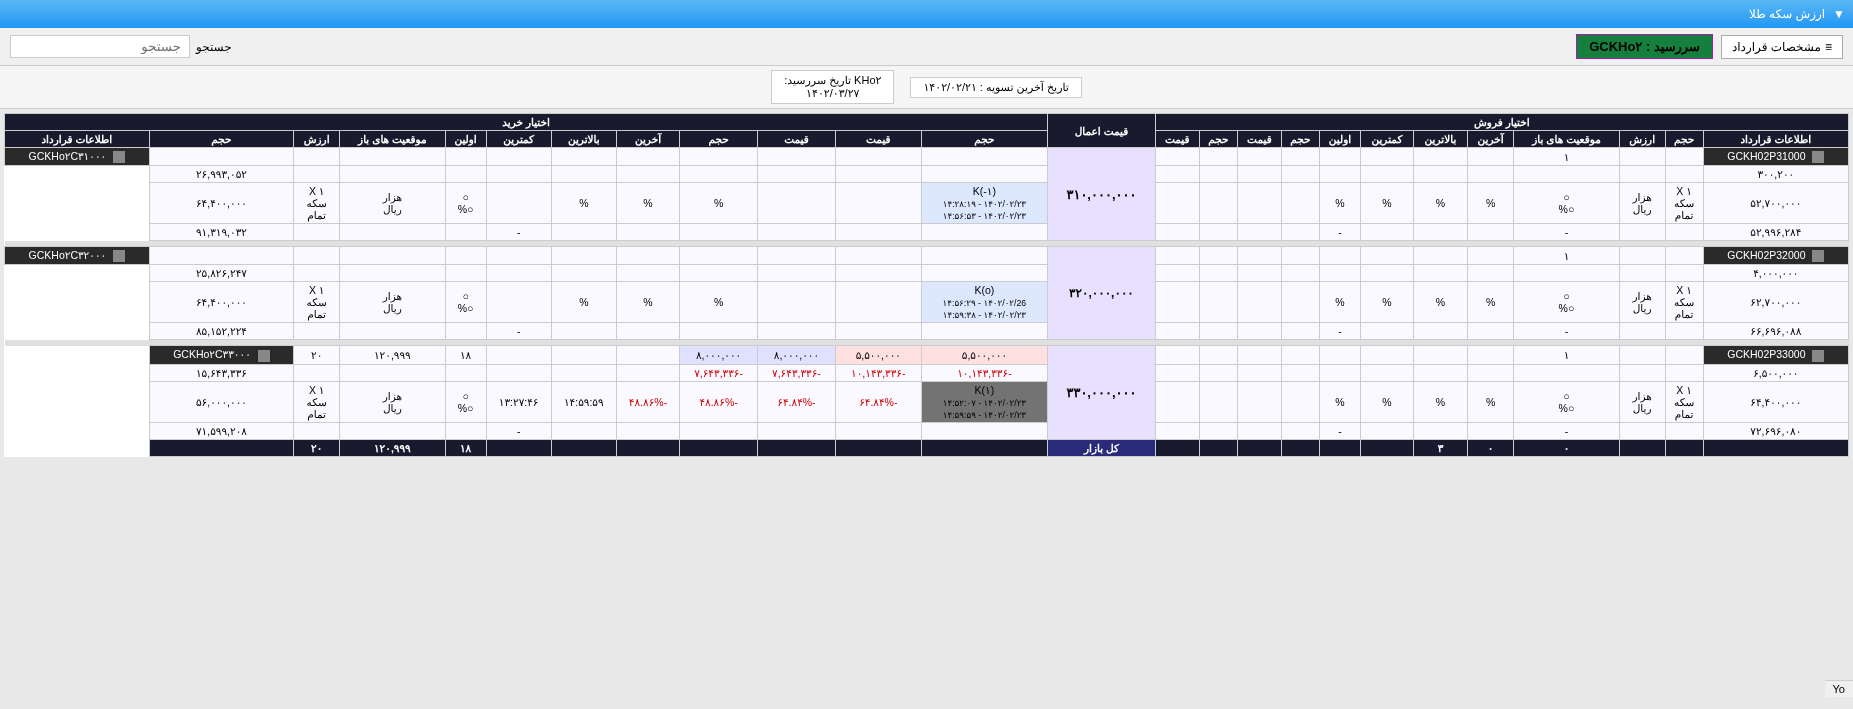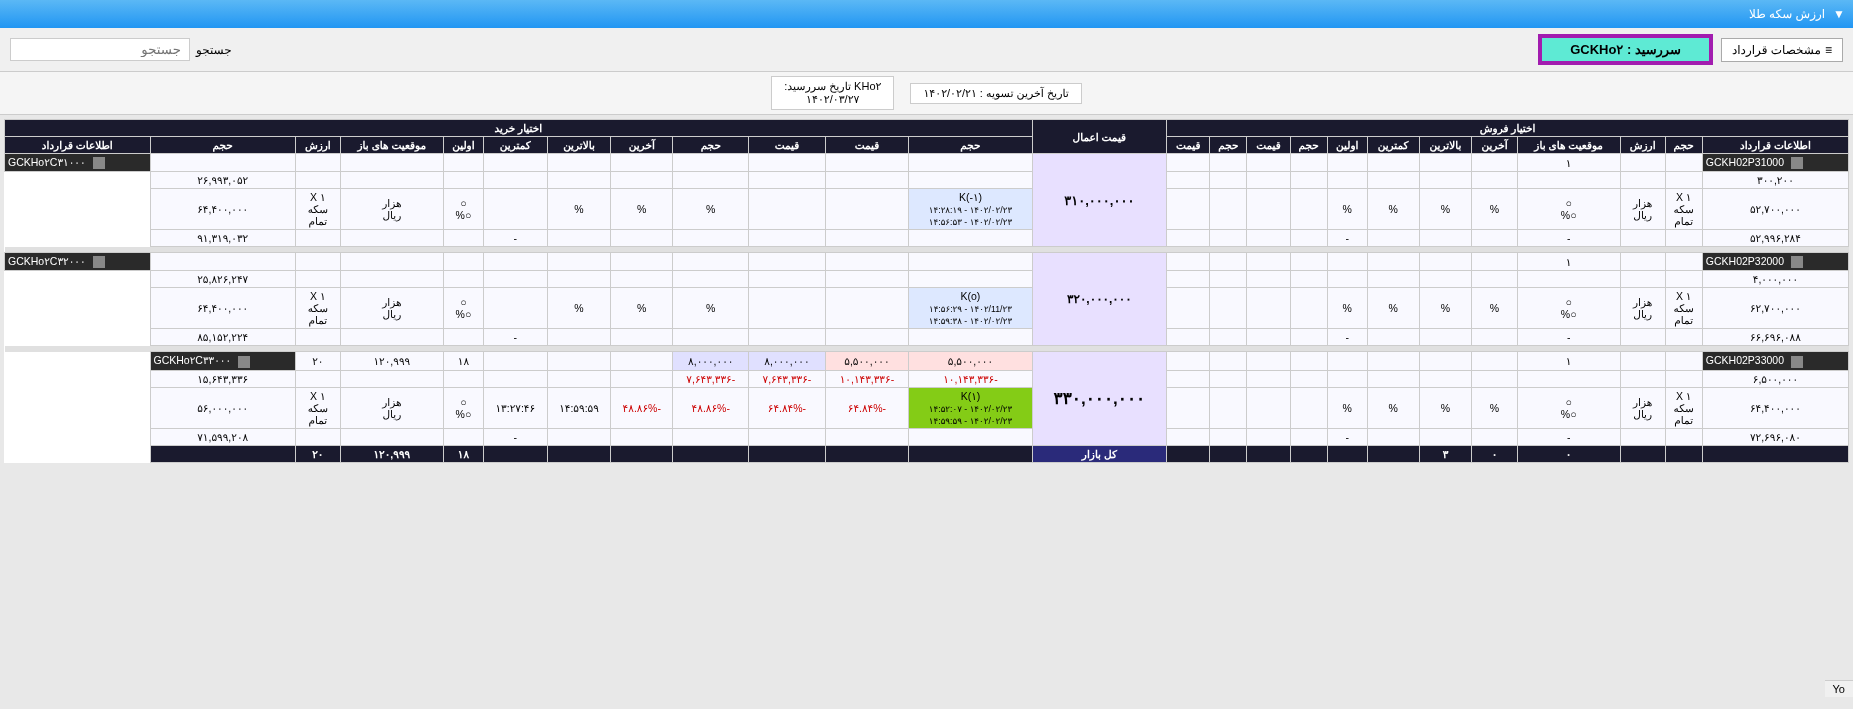--- a/index.html
+++ b/index.html
@@ -26,23 +26,23 @@
       justify-content: space-between;
       padding: 6px 10px;
       border-bottom: 1px solid #ccc;
     }
     .header-right {
       display: flex;
       align-items: center;
       gap: 8px;
     }
     .contract-label {
-      background: #5eead4;
-      border: 4px solid #a21caf;
-      padding: 4px 28px;
+      background: #15803d;
+      border: 1px solid #a21caf;
+      padding: 4px 12px;
       font-size: 13px;
       font-weight: bold;
     }
     .contract-specs-btn {
       background: white;
       border: 1px solid #aaa;
       padding: 4px 10px;
       cursor: pointer;
       font-size: 12px;
       display: flex;
@@ -105,22 +105,21 @@
       background: #1a1a2e;
       color: white;
     }
     .sub-header {
       background: #1a1a2e;
       color: white;
     }
     .row-contract-name {
       background: #2a2a2a;
       color: white;
-      text-align: left;
-      padding-right: 6px;
+      text-align: center;
     }
     .row-light {
       background: #f9f9ff;
     }
     .cell-k {
       background: #e0e0ff;
       font-weight: bold;
       font-size: 12px;
     }
     .footer-row {
@@ -389,21 +388,21 @@
       <td>هزار<br>ریال</td>
       <td>○<br>○%</td>
       <td>%</td>
       <td>%</td>
       <td>%</td>
       <td>%</td>
       <td></td>
       <td></td>
       <td></td>
       <td></td>
-      <td style="background:#dde8ff;">K(o)<br><small>۱۴۰۲/11/۲۳ - ۱۴:۵۶:۲۹</small><br><small>۱۴۰۲/۰۲/۲۳ - ۱۴:۵۹:۳۸</small></td>
+      <td style="background:#dde8ff;">K(o)<br><small>۱۴۰۲/۰۲/26 - ۱۴:۵۶:۲۹</small><br><small>۱۴۰۲/۰۲/۲۳ - ۱۴:۵۹:۳۸</small></td>
       <td></td>
       <td></td>
       <td>%</td>
       <td>%</td>
       <td>%</td>
       <td></td>
       <td>○<br>○%</td>
       <td>هزار<br>ریال</td>
       <td>X ۱<br>سکه<br>تمام</td>
       <td>۶۴,۴۰۰,۰۰۰</td>
@@ -447,21 +446,21 @@
       <td></td>
       <td>۱</td>
       <td></td>
       <td></td>
       <td></td>
       <td></td>
       <td></td>
       <td></td>
       <td></td>
       <td></td>
-      <td rowspan="4" class="cell-k" style="background:#e8e0ff;font-size:17px;font-weight:bold;">۳۳۰,۰۰۰,۰۰۰</td>
+      <td rowspan="4" class="cell-k" style="background:#e8e0ff;font-size:13px;font-weight:bold;">۳۳۰,۰۰۰,۰۰۰</td>
       <td style="background:#ffe0e0;">۵,۵۰۰,۰۰۰</td>
       <td style="background:#ffe0e0;">۵,۵۰۰,۰۰۰</td>
       <td style="background:#e0e0ff;">۸,۰۰۰,۰۰۰</td>
       <td style="background:#e0e0ff;">۸,۰۰۰,۰۰۰</td>
       <td></td>
       <td></td>
       <td></td>
       <td>۱۸</td>
       <td>۱۲۰,۹۹۹</td>
       <td>۲۰</td>
@@ -501,21 +500,21 @@
       <td>هزار<br>ریال</td>
       <td>○<br>○%</td>
       <td>%</td>
       <td>%</td>
       <td>%</td>
       <td>%</td>
       <td></td>
       <td></td>
       <td></td>
       <td></td>
-      <td style="background:#84cc16;">K(۱)<br><small>۱۴۰۲/۰۲/۲۳ - ۱۴:۵۲:۰۷</small><br><small>۱۴۰۲/۰۲/۲۳ - ۱۴:۵۹:۵۹</small></td>
+      <td style="background:#737373;">K(۱)<br><small>۱۴۰۲/۰۲/۲۳ - ۱۴:۵۲:۰۷</small><br><small>۱۴۰۲/۰۲/۲۳ - ۱۴:۵۹:۵۹</small></td>
       <td class="num-negative">-۶۴.۸۴%</td>
       <td class="num-negative">-۶۴.۸۴%</td>
       <td class="num-negative">-۴۸.۸۶%</td>
       <td class="num-negative">-۴۸.۸۶%</td>
       <td>۱۴:۵۹:۵۹</td>
       <td>۱۳:۲۷:۴۶</td>
       <td>○<br>○%</td>
       <td>هزار<br>ریال</td>
       <td>X ۱<br>سکه<br>تمام</td>
       <td>۵۶,۰۰۰,۰۰۰</td>

